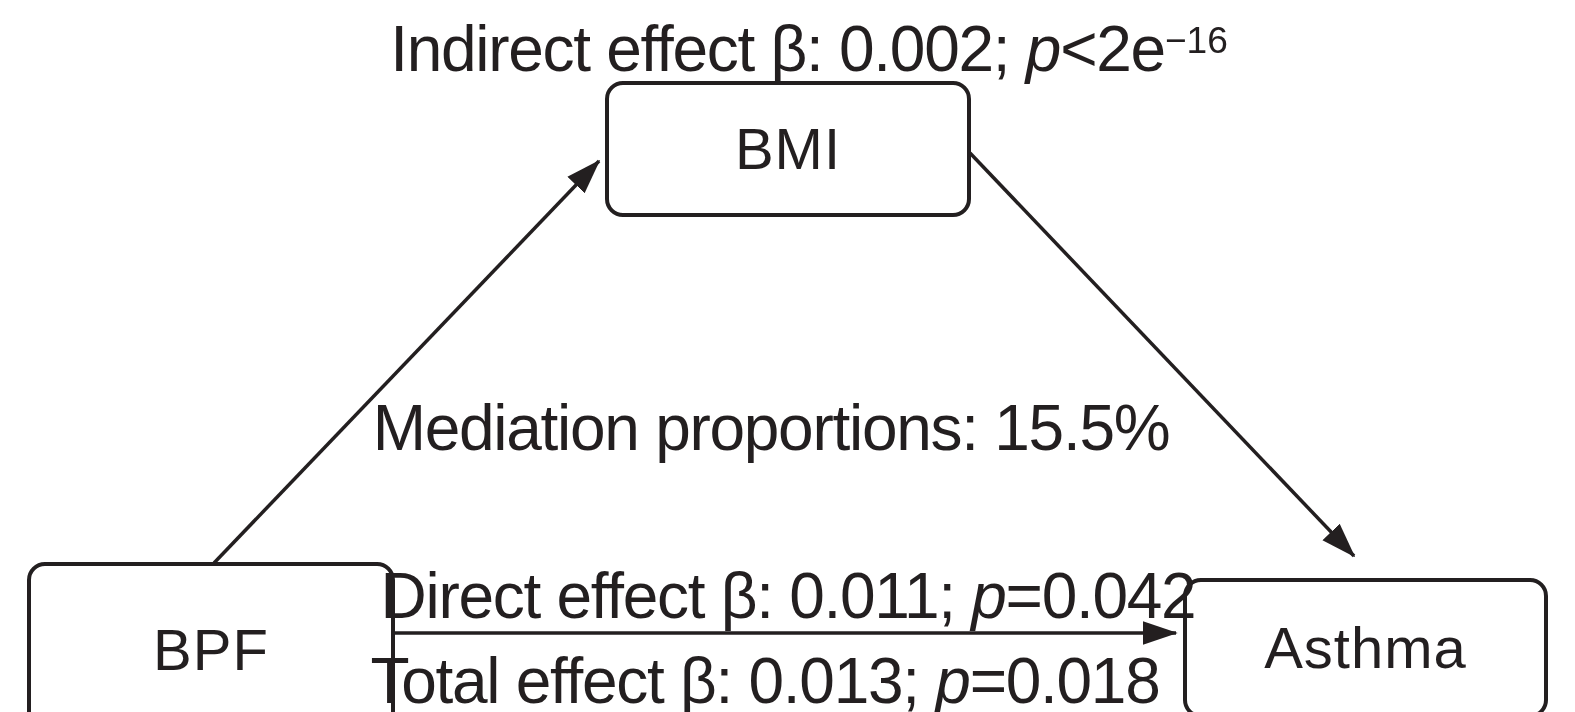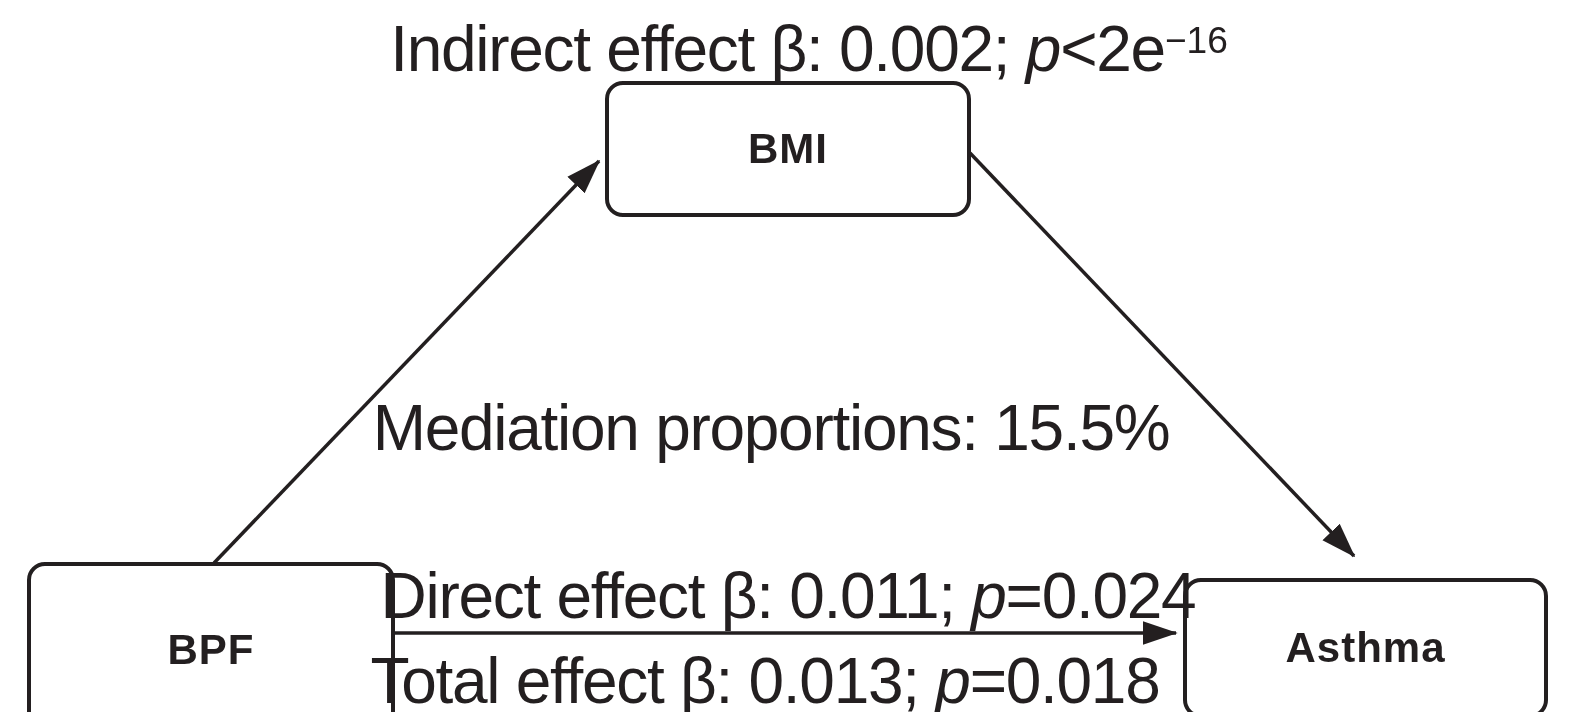--- a/index.html
+++ b/index.html
@@ -28,24 +28,23 @@
     position: absolute;
     box-sizing: border-box;
     background: #ffffff;
     border: 4px solid #231f20;
     border-radius: 18px;
     display: flex;
     align-items: center;
     justify-content: center;
   }
   .node-label {
-    font-size: 42px;
+    font-size: 58px;
     letter-spacing: 1px;
     line-height: 1;
-    font-weight: bold;
   }
   .node-mediator { left: 605px; top: 81px;  width: 366px; height: 136px; }
   .node-exposure { left: 27px;  top: 562px; width: 368px; height: 175px; }
   .node-outcome  { left: 1183px;top: 562px; width: 365px; height: 140px; margin-top: 16px; }
   .annotation {
     position: absolute;
     transform: translateX(-50%);
     white-space: nowrap;
     font-size: 64px;
     line-height: 1.15;
@@ -92,20 +91,20 @@
 
   <div class="annotation annotation-indirect">
     <span>Indirect effect β: 0.002; </span><span class="p-italic">p</span><span>&lt;2e</span><sup>−16</sup>
   </div>
 
   <div class="annotation annotation-mediation">
     <span>Mediation proportions: 15.5%</span>
   </div>
 
   <div class="annotation annotation-direct">
-    <span>Direct effect β: 0.011; </span><span class="p-italic">p</span><span>=0.024</span>
+    <span>Direct effect β: 0.011; </span><span class="p-italic">p</span><span>=0.042</span>
   </div>
 
   <div class="annotation annotation-total">
     <span>Total effect β: 0.013; </span><span class="p-italic">p</span><span>=0.018</span>
   </div>
 
 </div>
 
 </body></html>

